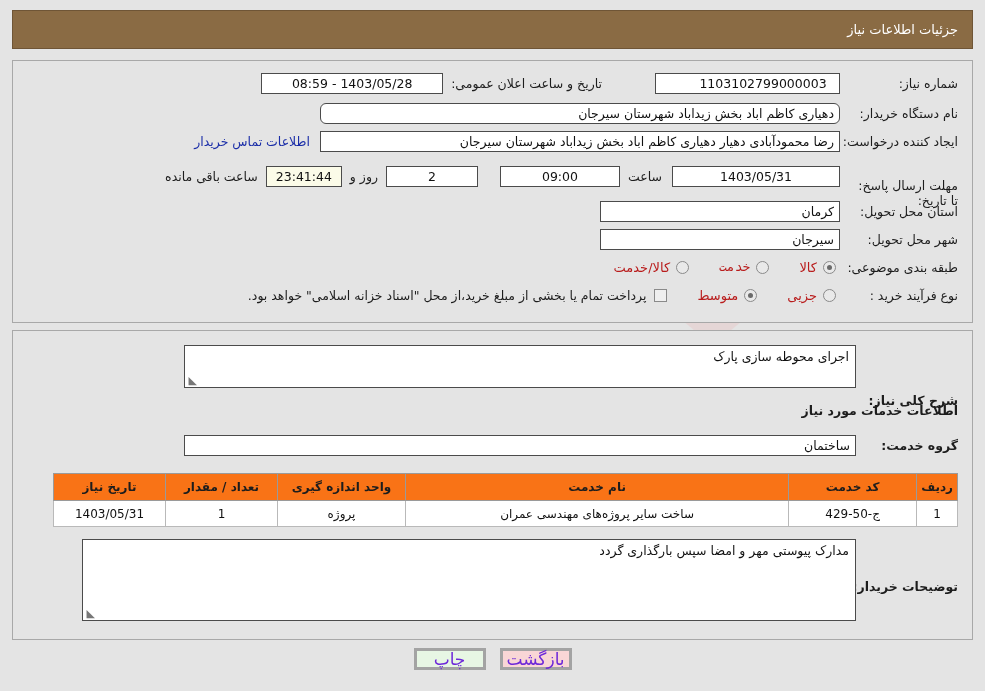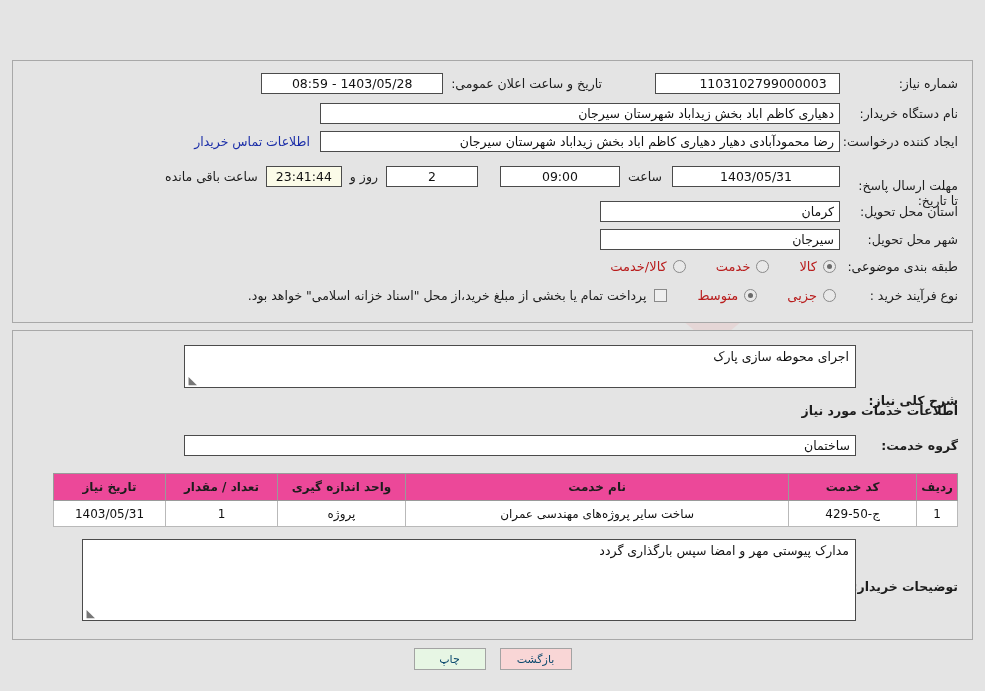--- a/index.html
+++ b/index.html
@@ -145,21 +145,21 @@
   }
 
   
   .tbl {
     position: absolute;
     border-collapse: collapse;
     font-size: 12px;
     background: #ffffff;
   }
   .tbl th {
-    background: #ec4899;
+    background: #f97316;
     border: 1px solid #9a9a9a;
     color: #1d1d1d;
     font-weight: bold;
     height: 27px;
     padding: 0 4px;
     text-align: center;
     white-space: nowrap;
   }
   .tbl td {
     background: #ffffff;
@@ -173,61 +173,64 @@
 
   
   .btnbar {
     position: absolute;
     top: 648px; right: 0; left: 0;
     display: flex; align-items: center; justify-content: center;
     gap: 14px;
     z-index: 3;
   }
   .btn {
-    border: 1px solid #a3a3a3;
+    border: 3px solid #a3a3a3;
     height: 22px;
     min-width: 72px;
-    font-size: 11px;
+    font-size: 17px;
     display: flex; align-items: center; justify-content: center;
     cursor: pointer;
-    color: #0c4a6e;
+    color: #6d28d9;
   }
   .btn-print  { background: #e7f6e4; }
   .btn-back   { background: #f9d6d6; }
 
   .sec-title { font-size: 12.5px; font-weight: bold; color: #1d1d1d; }
 </style>
 </head>
 <body>
 
 <div class="page">
 
   <div class="watermark">
     <div class="wm-row">
       <div class="wm-shield"></div>
       <div class="wm-text">AnaTender.net</div>
     </div>
   </div>
 
+  <div class="titlebar">
+    <span>جزئیات اطلاعات نیاز</span>
+  </div>
 
   <div class="panel" id="panel-summary">
 
     <div class="row" style="top:12px; right:14px;">
       <span class="lbl" style="width:110px;">شماره نیاز:</span>
       <div class="fld center" style="width:185px; margin-right:8px;padding-left:36px;">1103102799000003</div>
     </div>
 
     <div class="row" style="top:12px; right:370px;">
       <span class="lbl">تاریخ و ساعت اعلان عمومی:</span>
       <div class="fld center" style="width:182px; margin-right:8px;">1403/05/28 - 08:59</div>
     </div>
 
     <div class="row" style="top:42px; right:14px;">
       <span class="lbl" style="width:110px;">نام دستگاه خریدار:</span>
-      <div class="fld right" style="width:520px; margin-right:8px;">دهیاری کاظم اباد بخش زیداباد شهرستان سیرجان</div>
+      <div class="fld right" style="width:520px; margin-right:8px;border-radius:6px;">دهیاری کاظم اباد بخش زیداباد شهرستان سیرجان</div>
     </div>
 
     <div class="row" style="top:70px; right:14px;">
       <span class="lbl" style="width:110px;">ایجاد کننده درخواست:</span>
       <div class="fld right" style="width:520px; margin-right:8px;">رضا محمودآبادی دهیار دهیاری کاظم اباد بخش زیداباد شهرستان سیرجان</div>
       <a class="link" style="margin-right:10px;" href="#">اطلاعات تماس خریدار</a>
     </div>
 
     <div class="row" style="top:117px; right:14px; width:110px; line-height:14px; white-space:normal; display:block;">
       <span class="lbl">مهلت ارسال پاسخ: تا تاریخ:</span>
@@ -251,21 +254,21 @@
       <span class="lbl" style="width:110px;">شهر محل تحویل:</span>
       <div class="fld right" style="width:240px; margin-right:8px;">سیرجان</div>
     </div>
 
     <div class="row" style="top:198px; right:14px;">
       <span class="lbl" style="width:110px;">طبقه بندی موضوعی:</span>
       <span class="radio-item" style="margin-right:12px;">
         <span class="radio on"></span>
         <span class="rlabel">کالا</span>
       </span>
-      <span class="radio-item" style="margin-right:30px;">
+      <span class="radio-item" style="margin-right:30px;font-family:Liberation Mono, monospace;">
         <span class="radio"></span>
         <span class="rlabel">خدمت</span>
       </span>
       <span class="radio-item" style="margin-right:30px;">
         <span class="radio"></span>
         <span class="rlabel">کالا/خدمت</span>
       </span>
     </div>
 
     <div class="row" style="top:227px; right:14px;">

